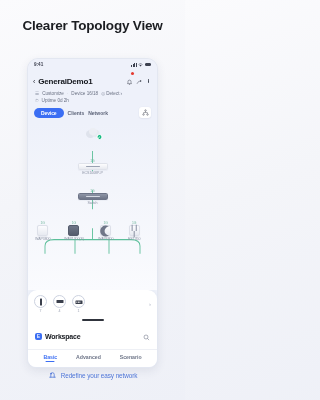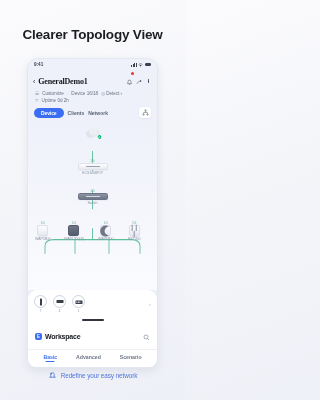--- a/index.html
+++ b/index.html
@@ -13,21 +13,21 @@
     position: relative;
   }
 
   
   .headline {
     text-align: center;
     font-size: 13.5px;
     font-weight: 700;
     color: #1b1d21;
     letter-spacing: -0.2px;
-    padding-top: 27px;
+    padding-top: 18px;
   }
 
   
   .phone {
     position: absolute;
     left: 27px; top: 58px;
     width: 131px; height: 310px;
     background: #f0f3fb;
     border-radius: 11px 11px 9px 9px;
     border: 1px solid #e3e7f1;
@@ -55,21 +55,21 @@
   .batt { width: 6px; height: 3.2px; border: 0.5px solid #3d4150; border-radius: 1px; background: #3d4150; }
 
   
   .title-row {
     display: flex; align-items: center;
     padding: 3px 6px 0 5px;
     gap: 3px;
     background: #eef1fa;
   }
   .back-chev { font-size: 7px; color: #2b2f3a; line-height: 1; }
-  .dev-title { font-size: 8px; font-weight: 700; color: #13161c; flex: 1; letter-spacing: -0.2px; font-family: Liberation Serif, serif; }
+  .dev-title { font-size: 8px; font-weight: 700; color: #13161c; flex: 1; letter-spacing: -0.2px; }
   .hdr-ico { position: relative; color: #3a3f4c; line-height: 1; }
   .badge-dot {
     position: absolute; top: -1px; right: -1.5px;
     width: 3px; height: 3px; border-radius: 50%;
     background: #e5392f;
   }
   .kebab { display: flex; flex-direction: column; gap: 0.8px; padding: 0 2px; }
   .kebab span { width: 1.1px; height: 1.1px; border-radius: 50%; background: #3a3f4c; display: block; }
 
   

